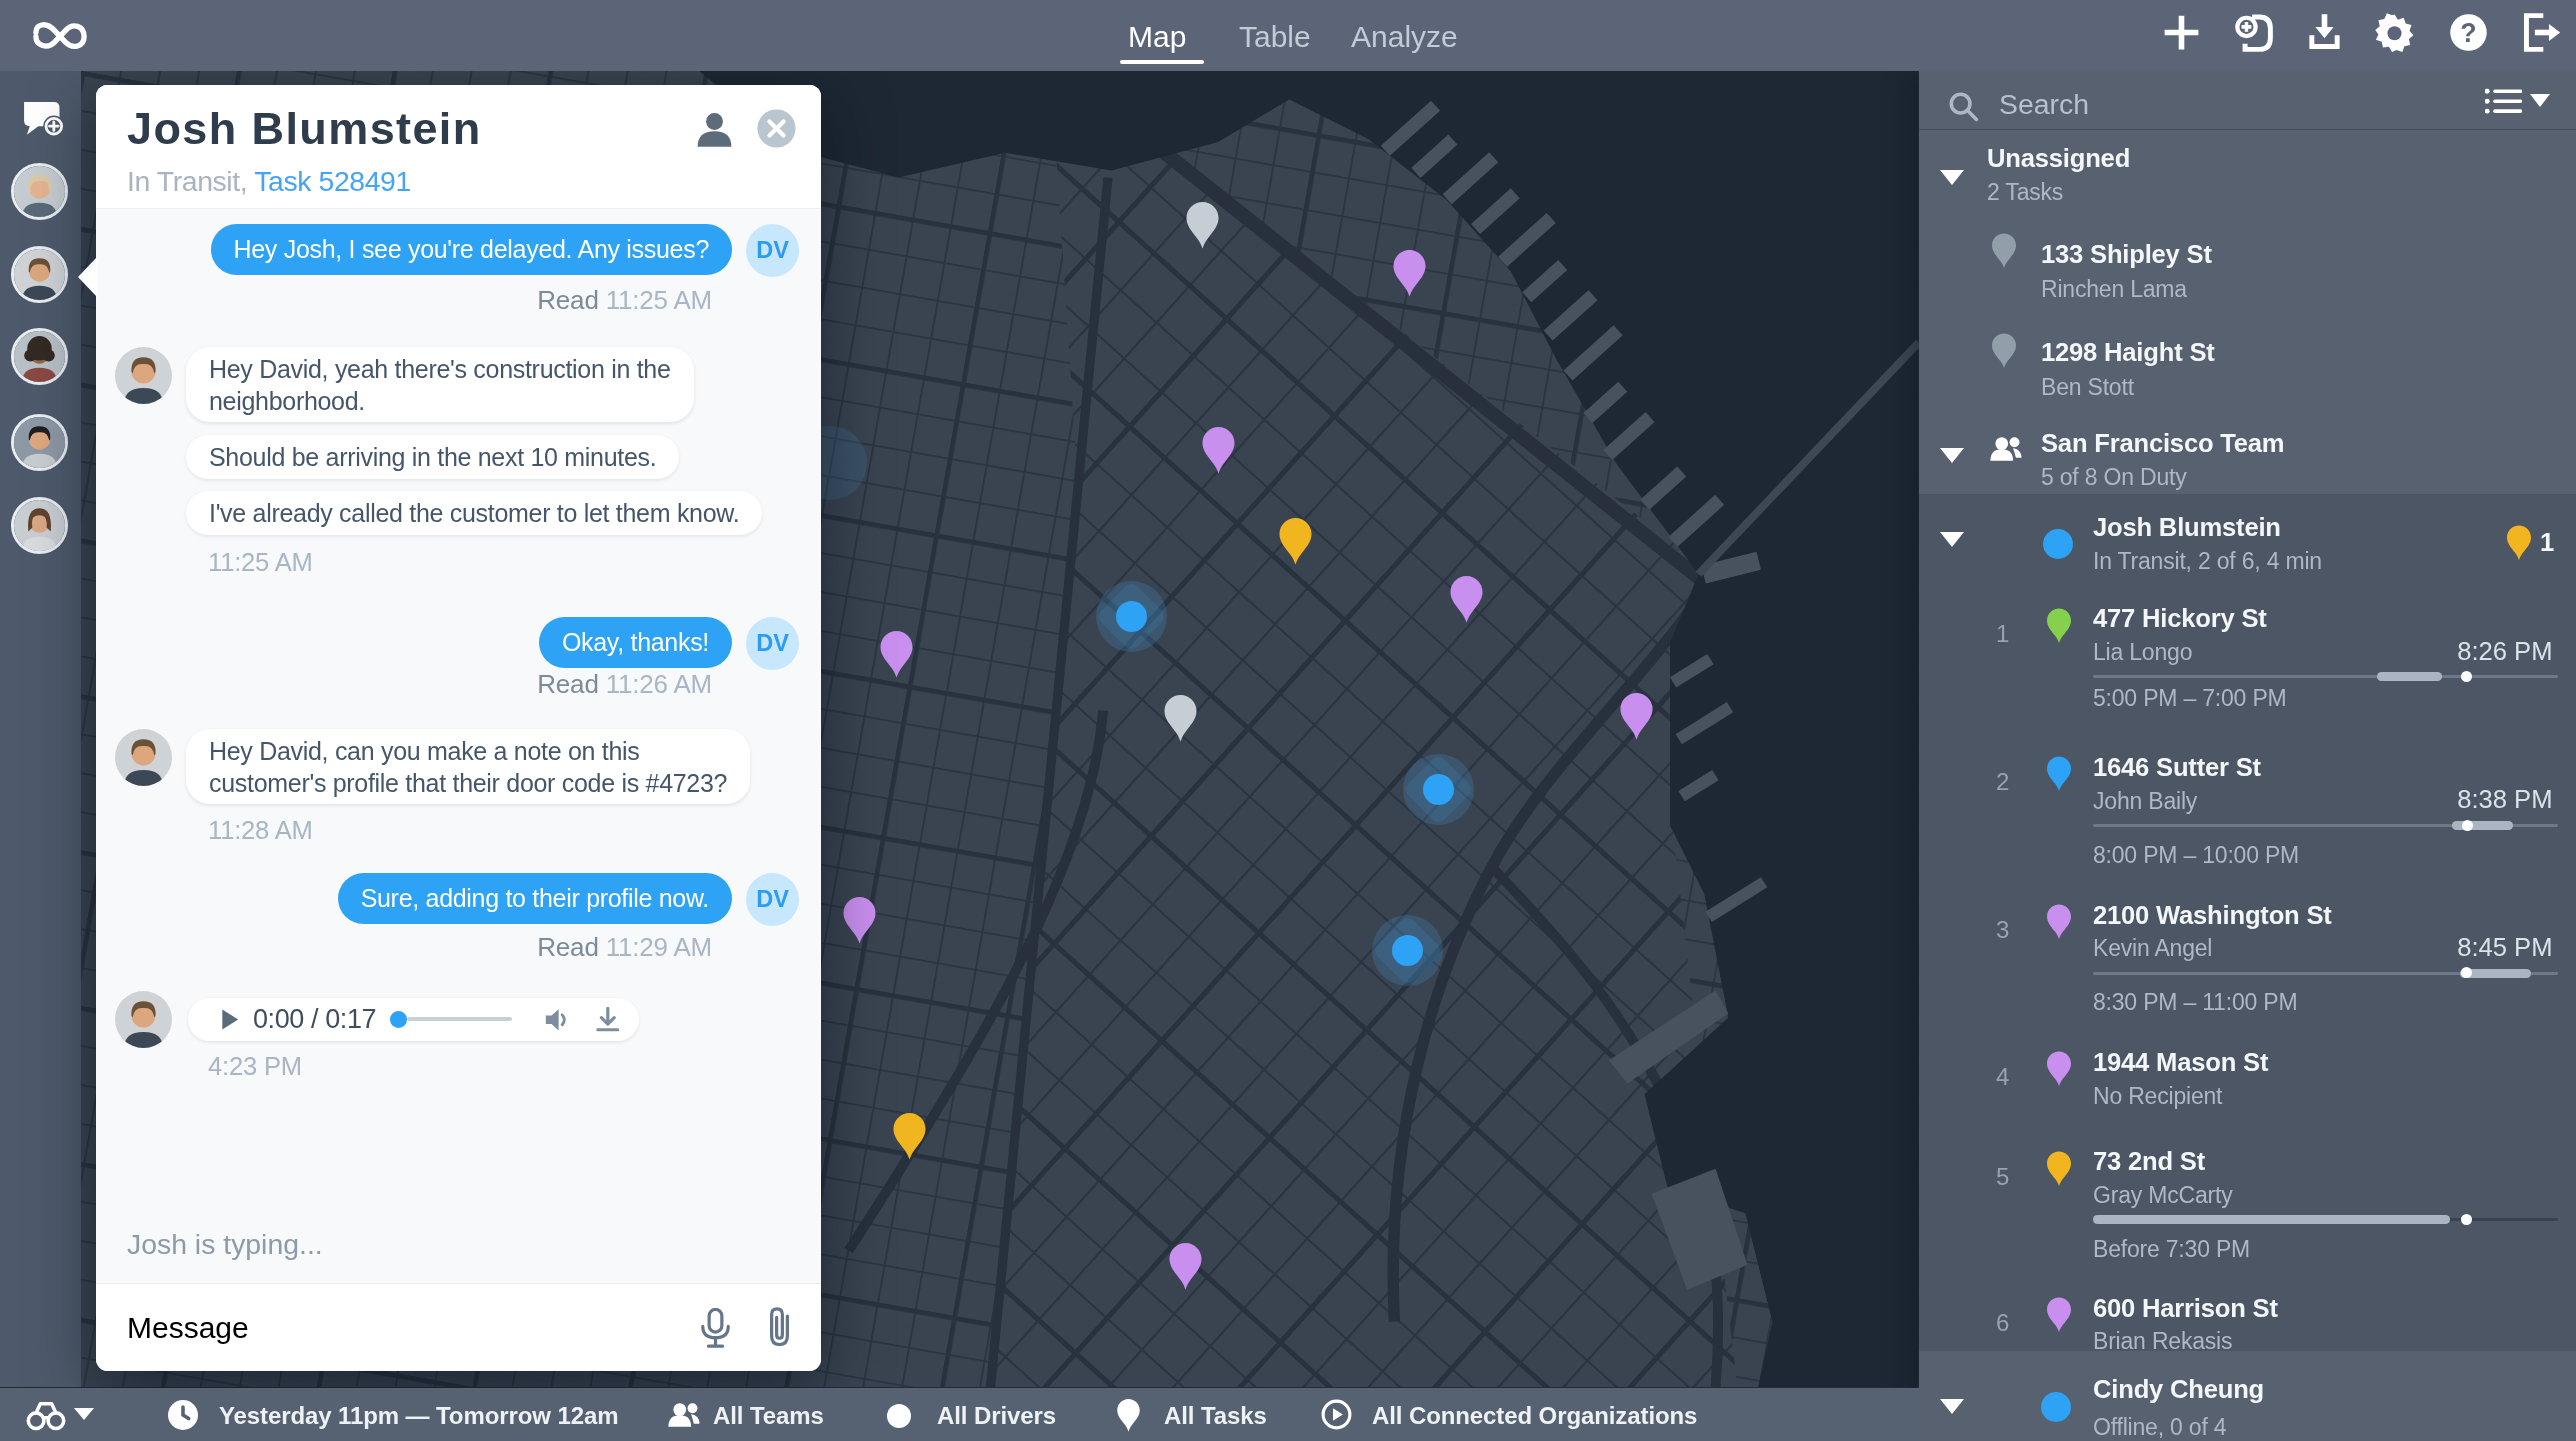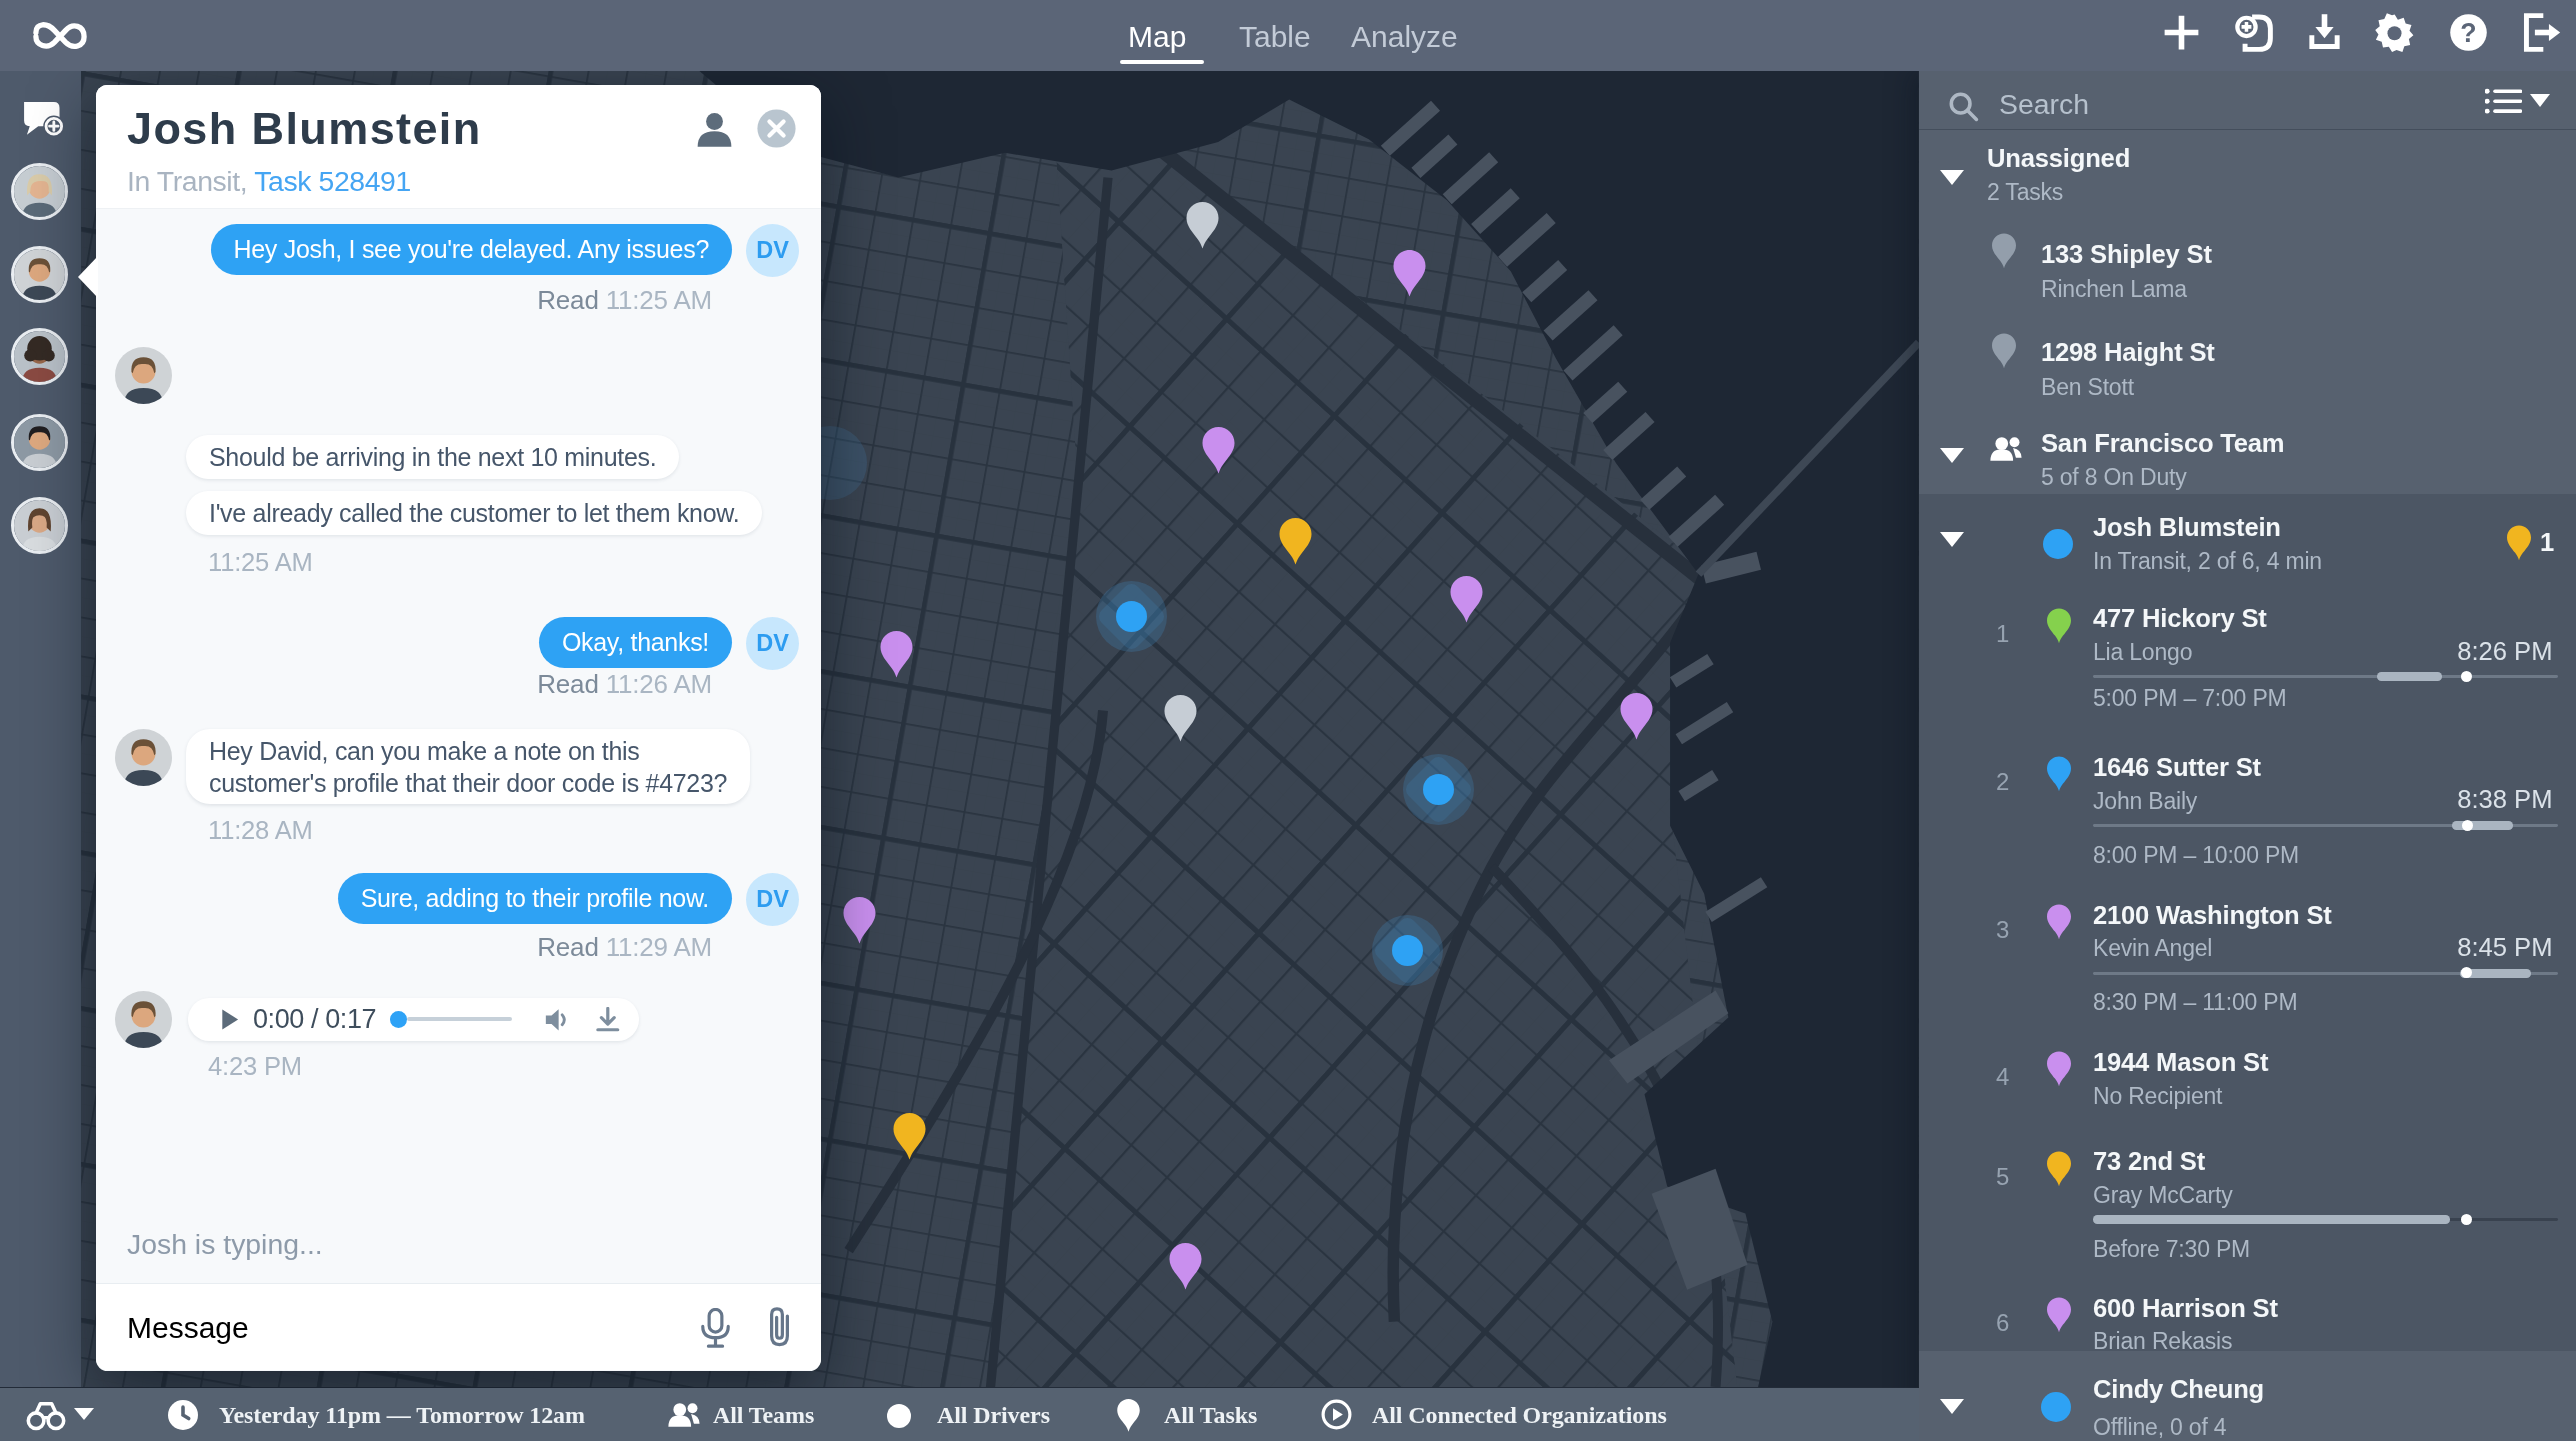--- a/index.html
+++ b/index.html
@@ -58,21 +58,21 @@
 .caret{position:absolute;width:0;height:0;border-left:12px solid transparent;border-right:12px solid transparent;
  border-top:15.6px solid #ffffff;}
 .spin{position:absolute;width:24px;height:36px;}
 .spin svg{display:block;width:100%;height:100%;}
 #driverpanel{position:absolute;left:0;top:423px;width:657px;height:857px;background:#4c5664;}
 .track{position:absolute;height:2.8px;background:#6e7987;border-radius:1.4px;}
 .seg{position:absolute;height:8.5px;border-radius:4.3px;background:#aab5c1;}
 .sdot{position:absolute;width:11.4px;height:11.4px;border-radius:50%;background:#ffffff;}
 
 #bottombar{position:absolute;left:0;top:1388px;width:1919px;height:54px;background:#566271;z-index:40;}
-.bb-text{position:absolute;top:14.2px;font-size:24px;font-weight:bold;color:#eef2f5;letter-spacing:-0.1px;font-family:Liberation Serif, serif;}
+.bb-text{position:absolute;top:14.2px;font-size:24px;font-weight:bold;color:#eef2f5;letter-spacing:-0.1px;}
 </style></head><body>
 <div id="map">
     <svg width="1838" height="1316" viewBox="0 0 2586 1852" style="display:block">
       <defs>
         <pattern id="pg0" width="27" height="27" patternUnits="userSpaceOnUse" patternTransform="rotate(10)">
           <path d="M0 0H27M0 0V27" stroke="#39434f" stroke-width="2.5" fill="none"></path>
         </pattern>
         <pattern id="pg1" width="54" height="54" patternUnits="userSpaceOnUse" patternTransform="rotate(10)">
           <path d="M0 0H54M0 0V54" stroke="#2a3440" stroke-width="5" fill="none"></path>
         </pattern>
@@ -286,20 +286,21 @@
     </div>
     <div class="bub blue" style="right:89px;top:139px">Hey Josh, I see you're delayed. Any issues?</div>
     <div class="dv" style="left:650px;top:139px">DV</div>
     <div class="readline" style="right:109px;top:200px"><b>Read</b> 11:25 AM</div>
     <div class="msgav" style="left:19px;top:262px"><svg viewBox="0 0 100 100">
         <rect width="100" height="100" fill="#cfd3d6"></rect>
         <circle cx="50" cy="43" r="21" fill="#dca77e"></circle>
         <path d="M29 44 Q27 18 50 18 Q73 18 71 44 L69 46 Q66 28 50 30 Q34 28 31 46 Z" fill="#6b5138"></path>
         <path d="M16 100 Q16 72 50 72 Q84 72 84 100 Z" fill="#3c4856"></path>
       </svg></div>
+    <div class="bub white two" style="left:90px;top:262px">Hey David, yeah there's construction in the<br>neighborhood.</div>
     <div class="bub white" style="left:90px;top:350px">Should be arriving in the next 10 minutes.</div>
     <div class="bub white" style="left:90px;top:406px">I've already called the customer to let them know.</div>
     <div class="tstamp" style="left:112px;top:463px">11:25 AM</div>
     <div class="bub blue" style="right:89px;top:532px">Okay, thanks!</div>
     <div class="dv" style="left:650px;top:532px">DV</div>
     <div class="readline" style="right:109px;top:584px"><b>Read</b> 11:26 AM</div>
     <div class="msgav" style="left:19px;top:644px"><svg viewBox="0 0 100 100">
         <rect width="100" height="100" fill="#cfd3d6"></rect>
         <circle cx="50" cy="43" r="21" fill="#dca77e"></circle>
         <path d="M29 44 Q27 18 50 18 Q73 18 71 44 L69 46 Q66 28 50 30 Q34 28 31 46 Z" fill="#6b5138"></path>

